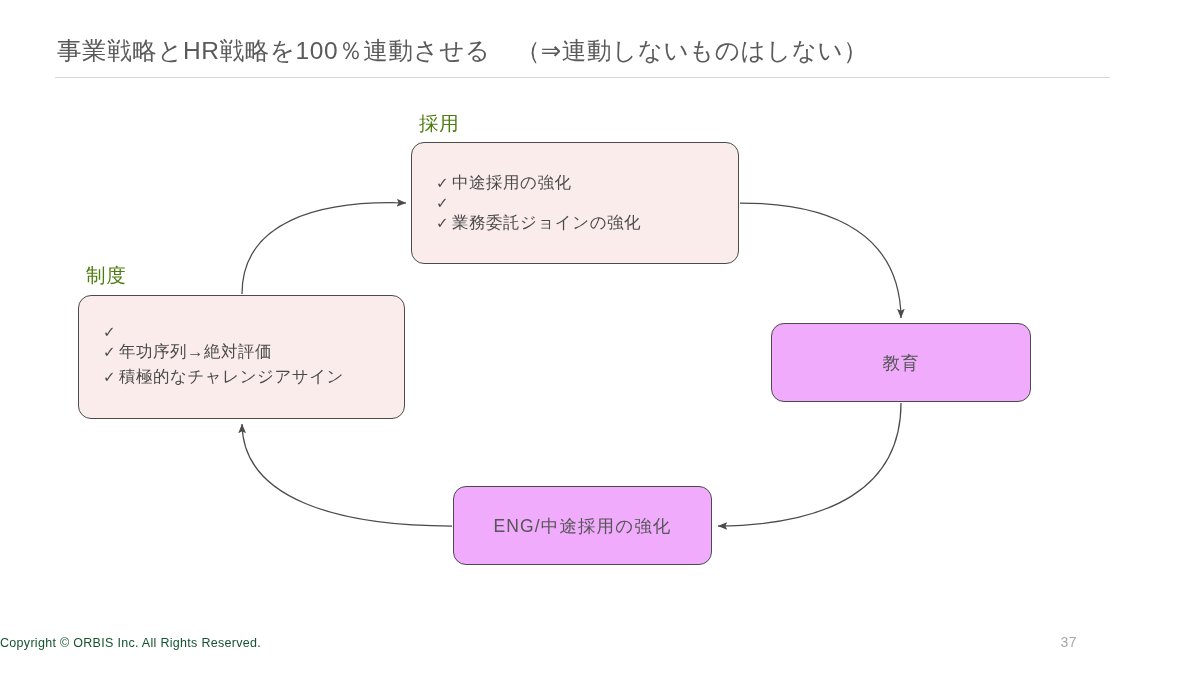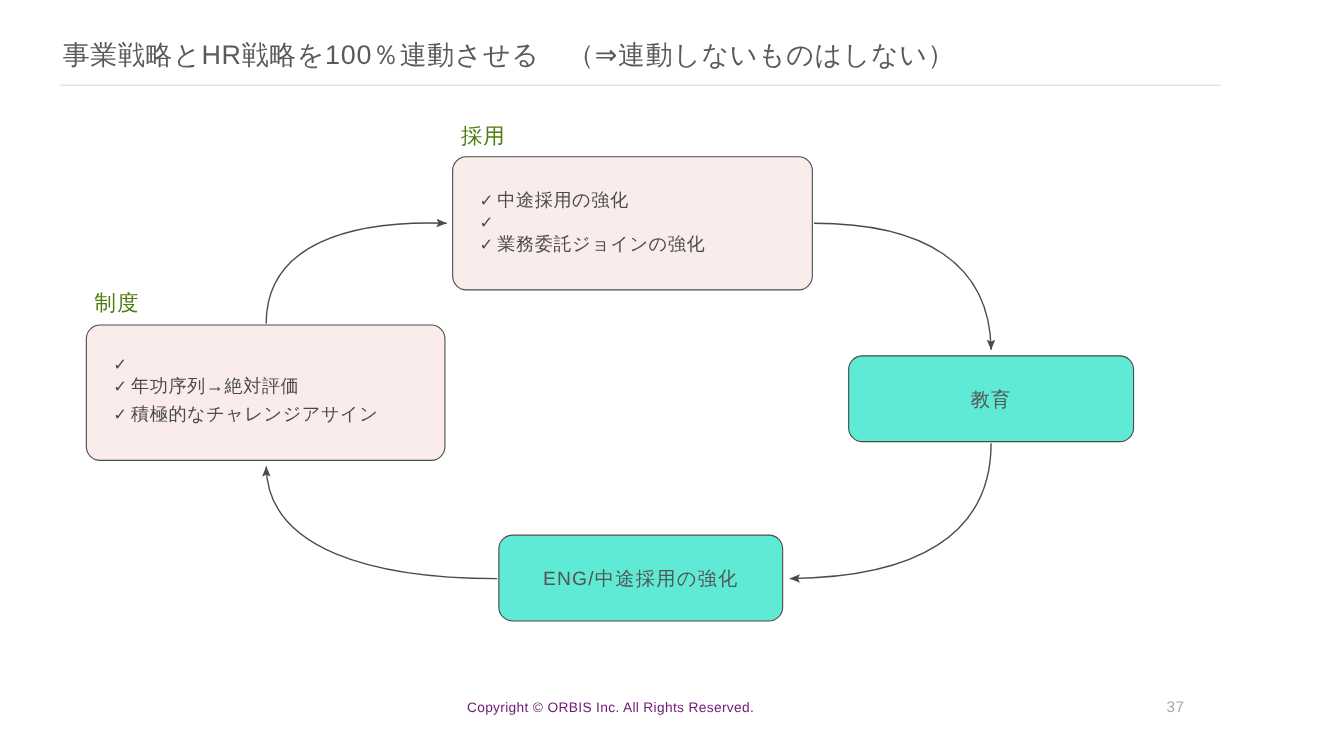--- a/index.html
+++ b/index.html
@@ -61,21 +61,21 @@
   .node {
     position: absolute;
     box-sizing: border-box;
     border: 1.4px solid #4b4b4b;
     border-radius: 13px;
   }
   .node.filled {
     background: #fbecec;
   }
   .node.plain {
-    background: #5eead4;
+    background: #f0abfc;
   }
 
   .node-caption {
     position: absolute;
     font-size: 19.5px;
     color: #4d7c0f;
     letter-spacing: 0.8px;
     white-space: nowrap;
   }
 
@@ -125,23 +125,23 @@
   #cap-seido { left: 86px; top: 251px; margin-top: 11px; }
   #node-kyoiku { left: 771px; top: 323px; width: 260px; height: 79px; }
   #node-eng { left: 453px; top: 486px; width: 259px; height: 79px; }
 
   
   .footer-copy {
     position: absolute;
     left: 0;
     right: 0;
     top: 636px;
-    text-align: center;
+    text-align: left;
     font-size: 12.5px;
-    color: #701a75;
+    color: #14532d;
     letter-spacing: 0.3px;
   }
   .page-number {
     position: absolute;
     right: 33px;
     top: 634px;
     font-size: 14px;
     color: #a8a8a8;
     letter-spacing: 0.5px;
   }

